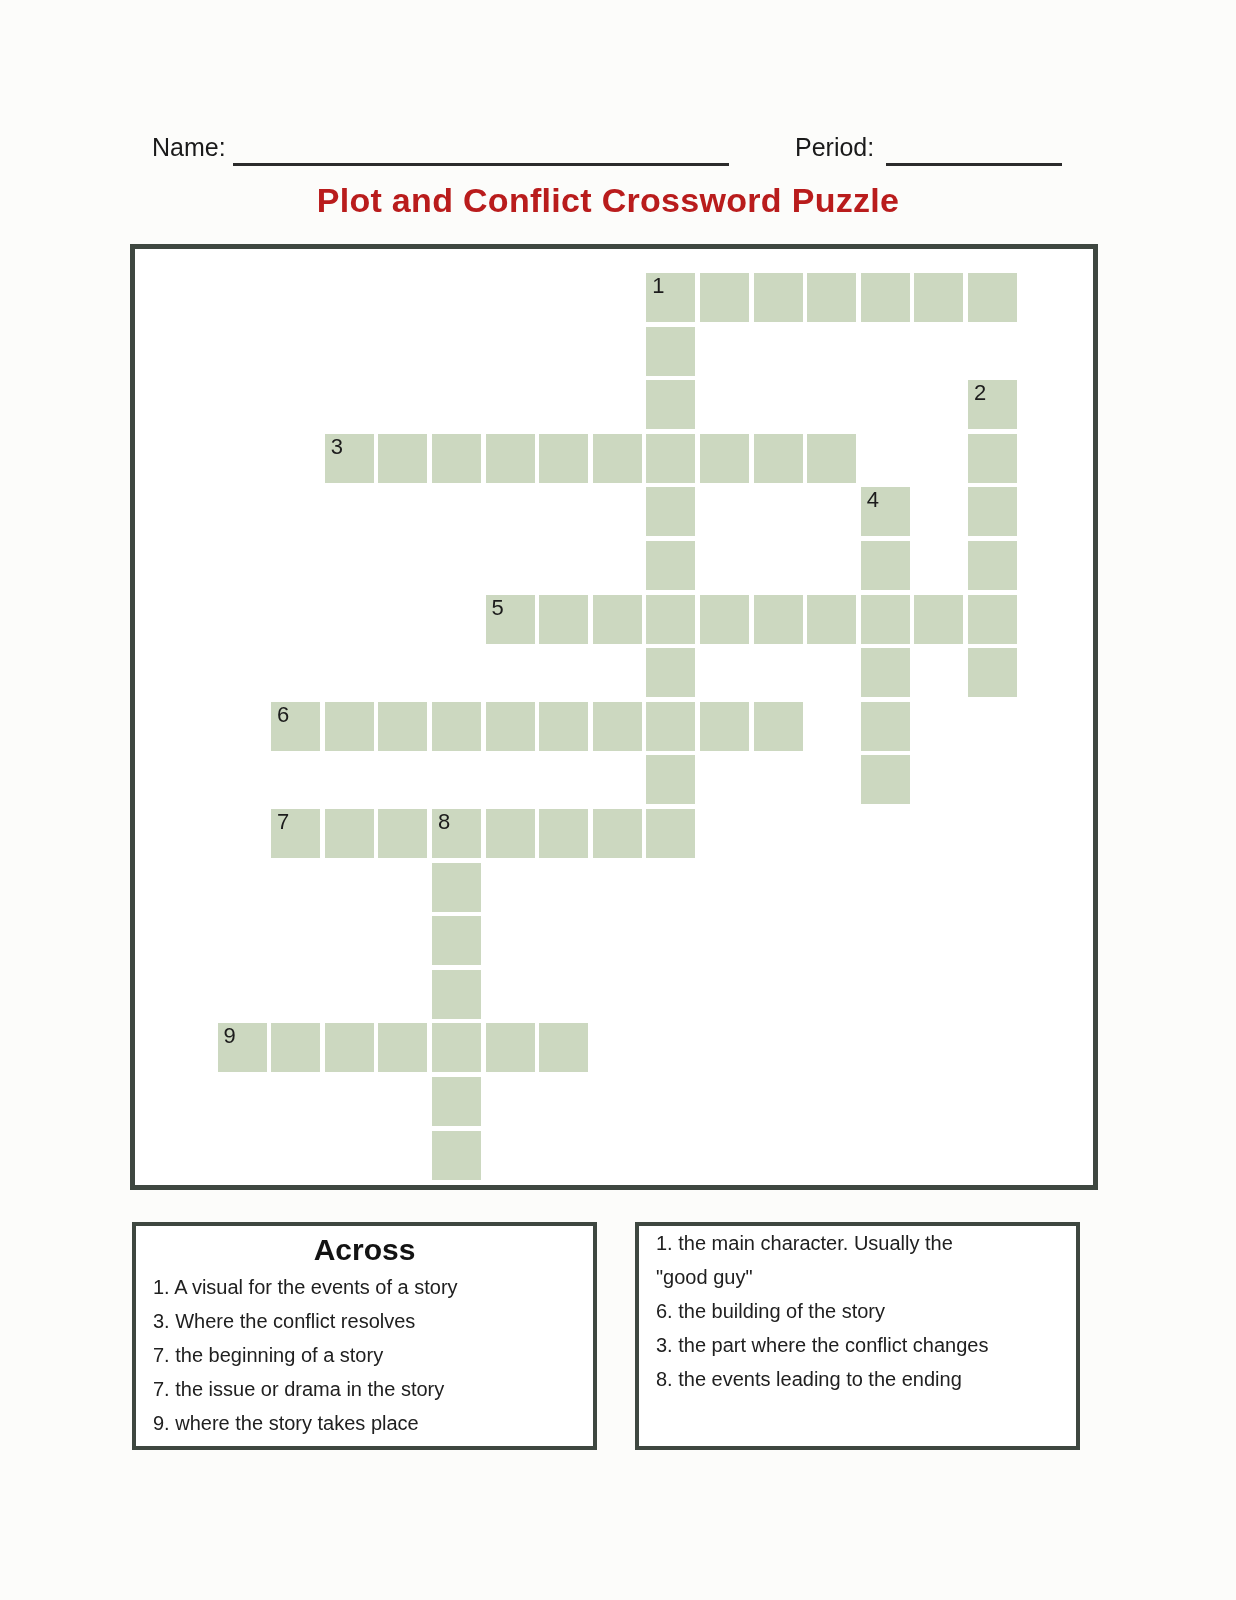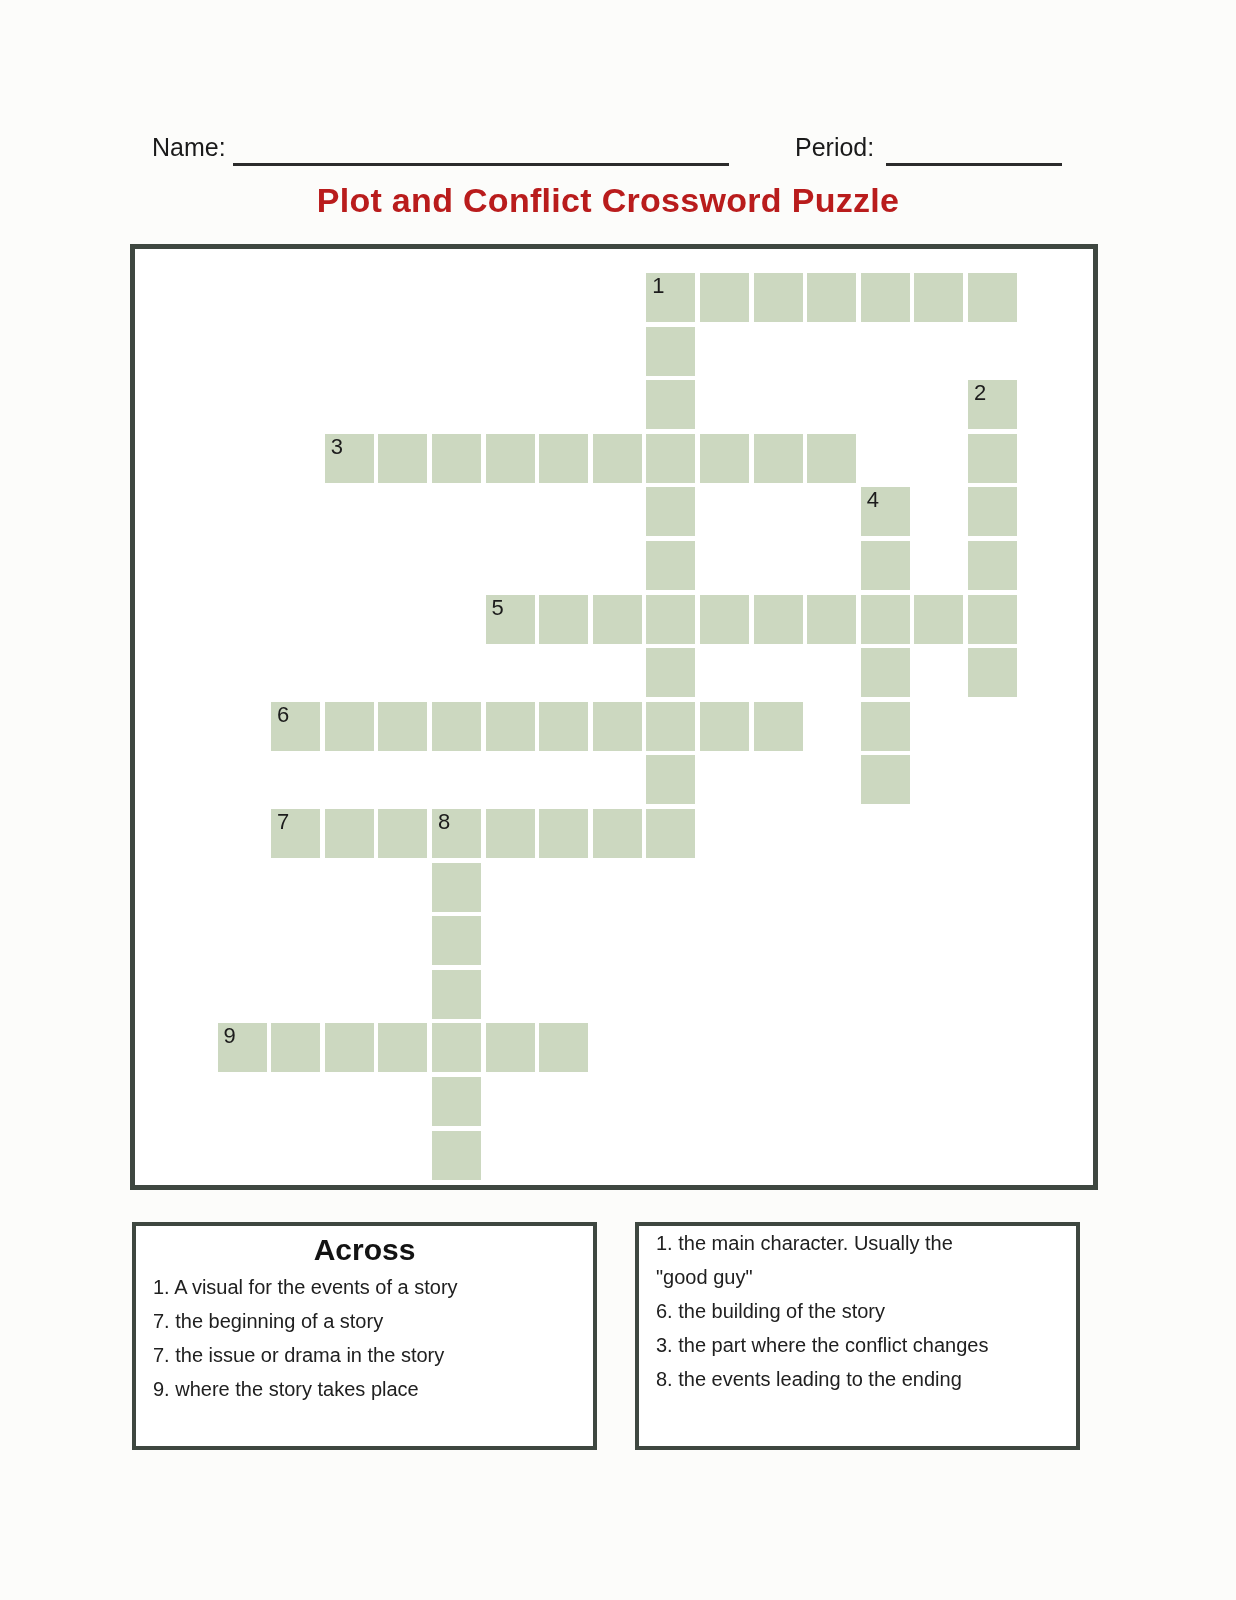--- a/index.html
+++ b/index.html
@@ -144,20 +144,21 @@
       <div class="cell" style="left: 350.5px; top: 774.4px; background: rgb(204, 216, 192);"></div>
       <div class="cell" style="left: 404.1px; top: 774.4px; background: rgb(204, 216, 192);"></div>
       <div class="cell" style="left: 296.9px; top: 828px; background: rgb(204, 216, 192);"></div>
       <div class="cell" style="left: 296.9px; top: 881.6px; background: rgb(204, 216, 192);"></div>
     </div>
 
   <div class="clue-box across">
     <div class="clue-title">Across</div>
     <div id="across-lines">
         <div class="clue-line">1. A visual for the events of a story</div>
+        <div class="clue-line">3. Where the conflict resolves</div>
         <div class="clue-line">7. the beginning of a story</div>
         <div class="clue-line">7. the issue or drama in the story</div>
         <div class="clue-line">9. where the story takes place</div>
       </div>
   </div>
 
   <div class="clue-box down">
     <div id="down-lines">
         <div class="clue-line">1. the main character. Usually the</div>
         <div class="clue-line">"good guy"</div>

